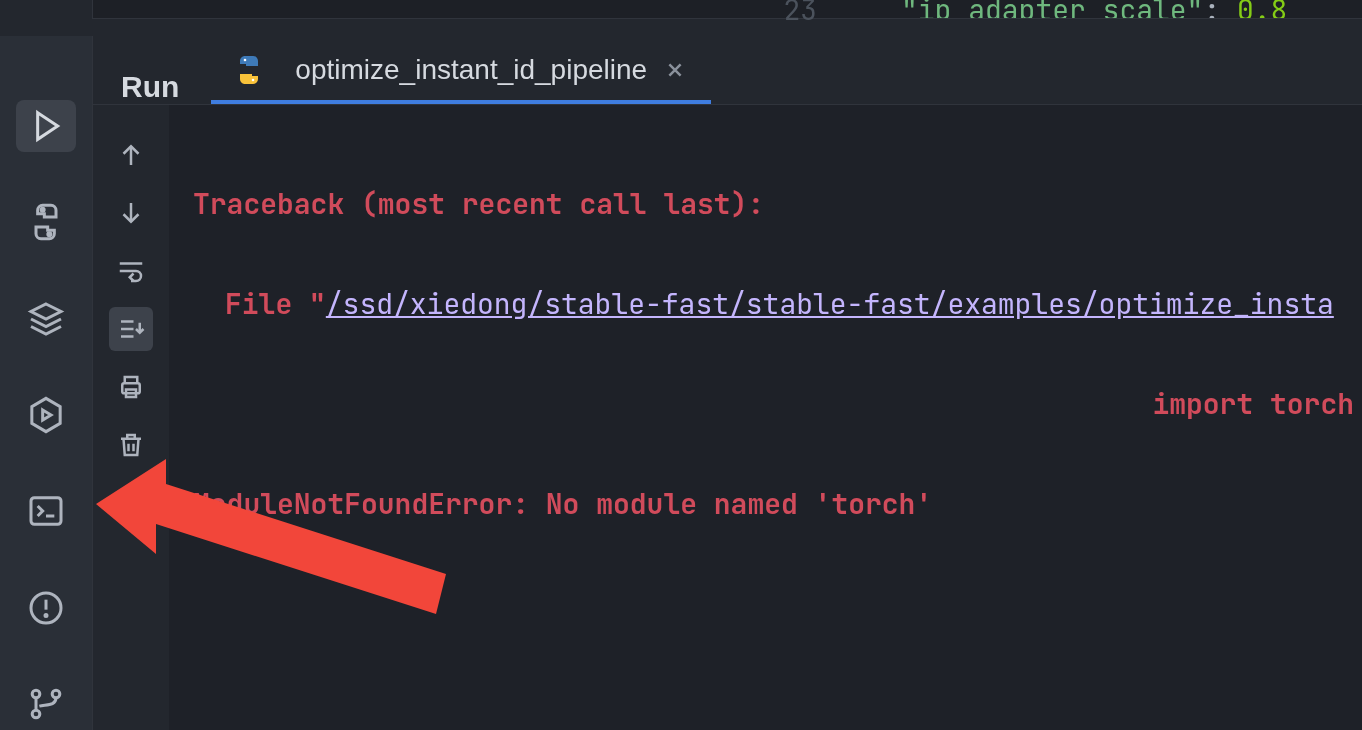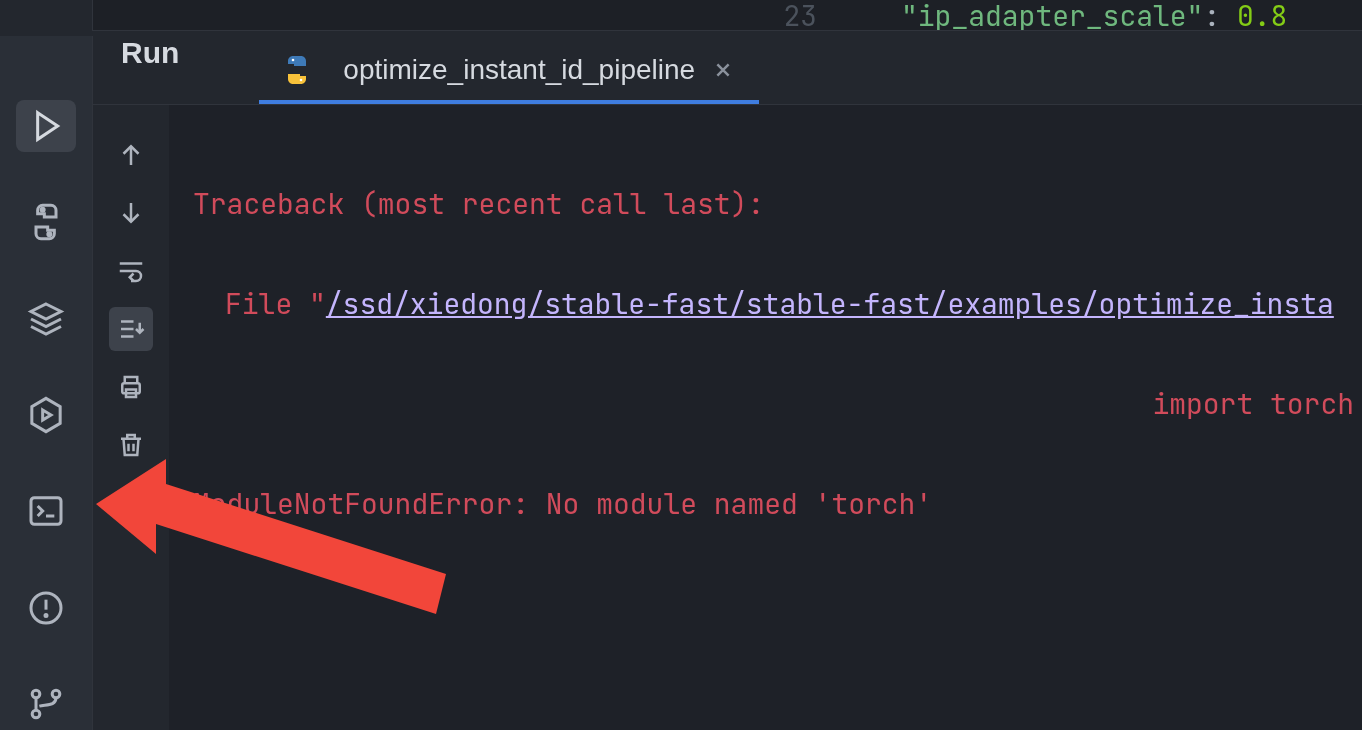--- a/index.html
+++ b/index.html
@@ -1,57 +1,57 @@
 <!DOCTYPE html>
 <html><head>
 <meta charset="utf-8">
 <style>
   * { box-sizing: border-box; margin: 0; padding: 0; }
   html, body { width: 1362px; height: 730px; overflow: hidden; background: #23272e; font-family: "Segoe UI", "Helvetica Neue", Arial, sans-serif; }
 
   
-  .editor-sliver { position: absolute; left: 92px; top: 0; right: 0; height: 31px; background: #1d2026; border-left: 1px solid #30343c; border-bottom: 1px solid #30343c; display: flex; align-items: center; }
+  .editor-sliver { position: absolute; left: 92px; top: 0; right: 0; height: 19px; background: #1d2026; border-left: 1px solid #30343c; border-bottom: 1px solid #30343c; display: flex; align-items: center; }
   .editor-gutter { width: 738px; height: 100%; background: #1d2026; display: flex; align-items: center; justify-content: flex-end; padding-right: 14px; }
   .editor-line-num { font-family: "JetBrains Mono","Menlo","Consolas",monospace; font-size: 28px; color: #4b525c; }
   .editor-code { flex: 1; height: 100%; display: flex; align-items: center; font-family: "JetBrains Mono","Menlo","Consolas",monospace; font-size: 28px; white-space: pre; overflow: hidden; padding-left: 70px; }
   .tok-str   { color: #6fb87e; }
   .tok-punc  { color: #aab2bd; }
   .tok-num   { color: #84cc16; }
 
   
   .tool-strip { position: absolute; left: 0; top: 36px; bottom: 0; width: 92px; background: #2a2f37; display: flex; flex-direction: column; align-items: center; padding-top: 64px; gap: 44px; color: #aeb4be; }
   .tool-btn { width: 60px; height: 60px; display: flex; align-items: center; justify-content: center; border-radius: 8px; cursor: pointer; }
   .tool-btn.selected { background: #3d424b; }
   .tool-btn svg { width: 40px; height: 40px; stroke: #aeb4be; fill: none; stroke-width: 1.8; }
   .tool-btn.selected svg { stroke: #d6dae0; }
 
   
   .run-panel { position: absolute; left: 92px; top: 36px; right: 0; bottom: 0; background: #23272e; border-left: 1px solid #30343c; display: flex; flex-direction: column; }
 
   
-  .run-header { height: 96px; display: flex; align-items: flex-start; border-bottom: 1px solid #30343c; gap: 48px; }
+  .run-header { height: 96px; display: flex; align-items: flex-end; border-bottom: 1px solid #30343c; }
   .run-title { font-size: 30px; font-weight: 700; color: #d6dae0; padding: 0 32px 0 28px; }
   .run-tab { display: flex; align-items: center; gap: 14px; height: 64px; padding: 0 22px; margin-top: 4px; border-bottom: 4px solid #3f7de0; }
   .run-tab-icon { width: 32px; height: 32px; }
   .run-tab-label { font-size: 28px; color: #d6dae0; margin-left: 16px; }
   .run-tab-close { width: 28px; height: 28px; display: flex; align-items: center; justify-content: center; cursor: pointer; }
   .run-tab-close svg { width: 18px; height: 18px; stroke: #8a919c; stroke-width: 2.2; fill: none; }
 
   
   .run-header-scroll { position: absolute; left: 92px; top: 126px; width: 595px; height: 10px; background: #4a505a; border-radius: 5px; }
 
   
   .run-body { flex: 1; display: flex; }
   .run-gutter { width: 76px; display: flex; flex-direction: column; align-items: center; padding-top: 28px; gap: 14px; color: #aeb4be; }
   .gutter-btn { width: 44px; height: 44px; display: flex; align-items: center; justify-content: center; border-radius: 6px; cursor: pointer; }
   .gutter-btn.active { background: #3d424b; }
   .gutter-btn svg { width: 30px; height: 30px; stroke: #aeb4be; fill: none; stroke-width: 2; }
 
   .console { flex: 1; background: #1e2128; padding: 24px 8px 8px 24px; font-family: "JetBrains Mono","Menlo","Consolas",monospace; font-size: 28px; line-height: 50px; color: #b3b9c3; white-space: pre; overflow: hidden; position: relative; }
-  .c-red  { color: #d14b5b; }
+  .c-red  { color: #d14b5b; font-weight: bold; }
   .c-link { color: #c4b5fd; text-decoration: underline; cursor: pointer; margin-top: 15px; }
   .indent1 { padding-left: 32px; }
   .indent2 { padding-left: 64px; text-align: right; }
 
   
   .annotation-arrow { position: absolute; left: 76px; top: 444px; width: 400px; height: 200px; pointer-events: none; }
 
   
 </style>
 </head>

